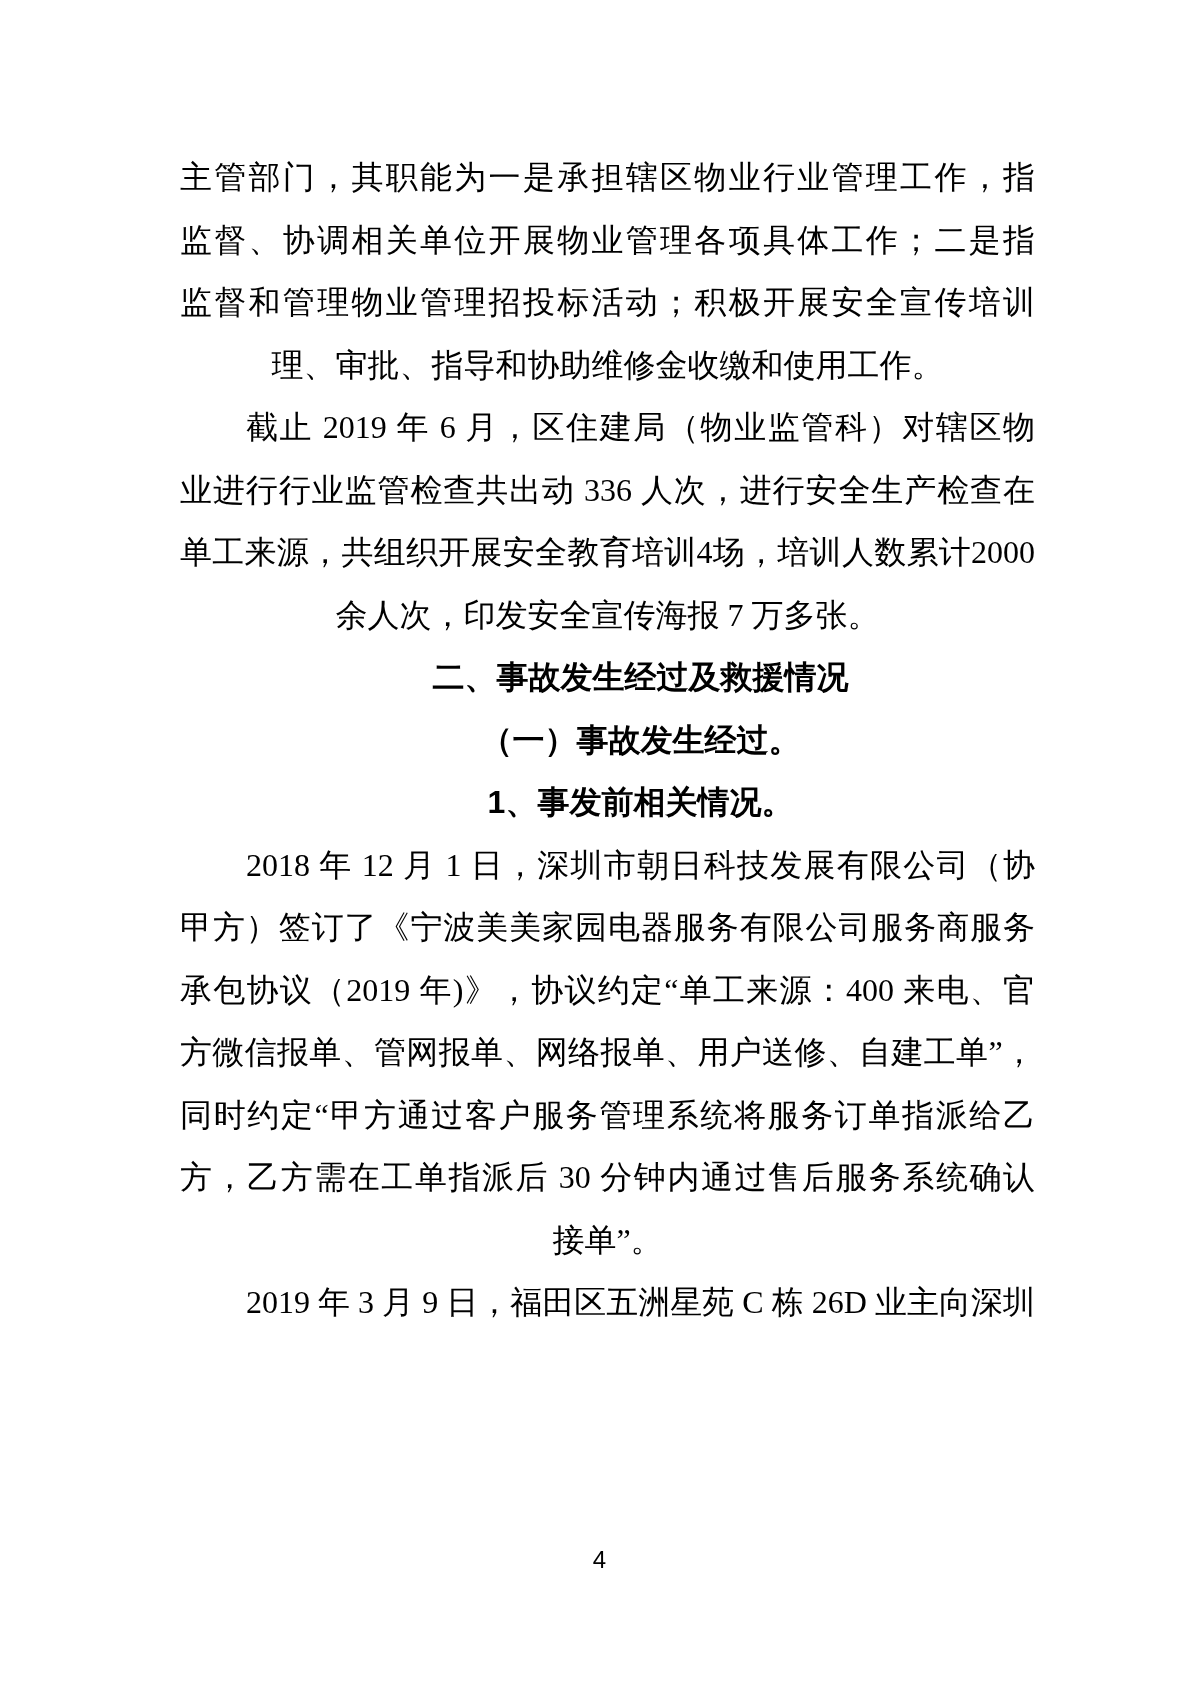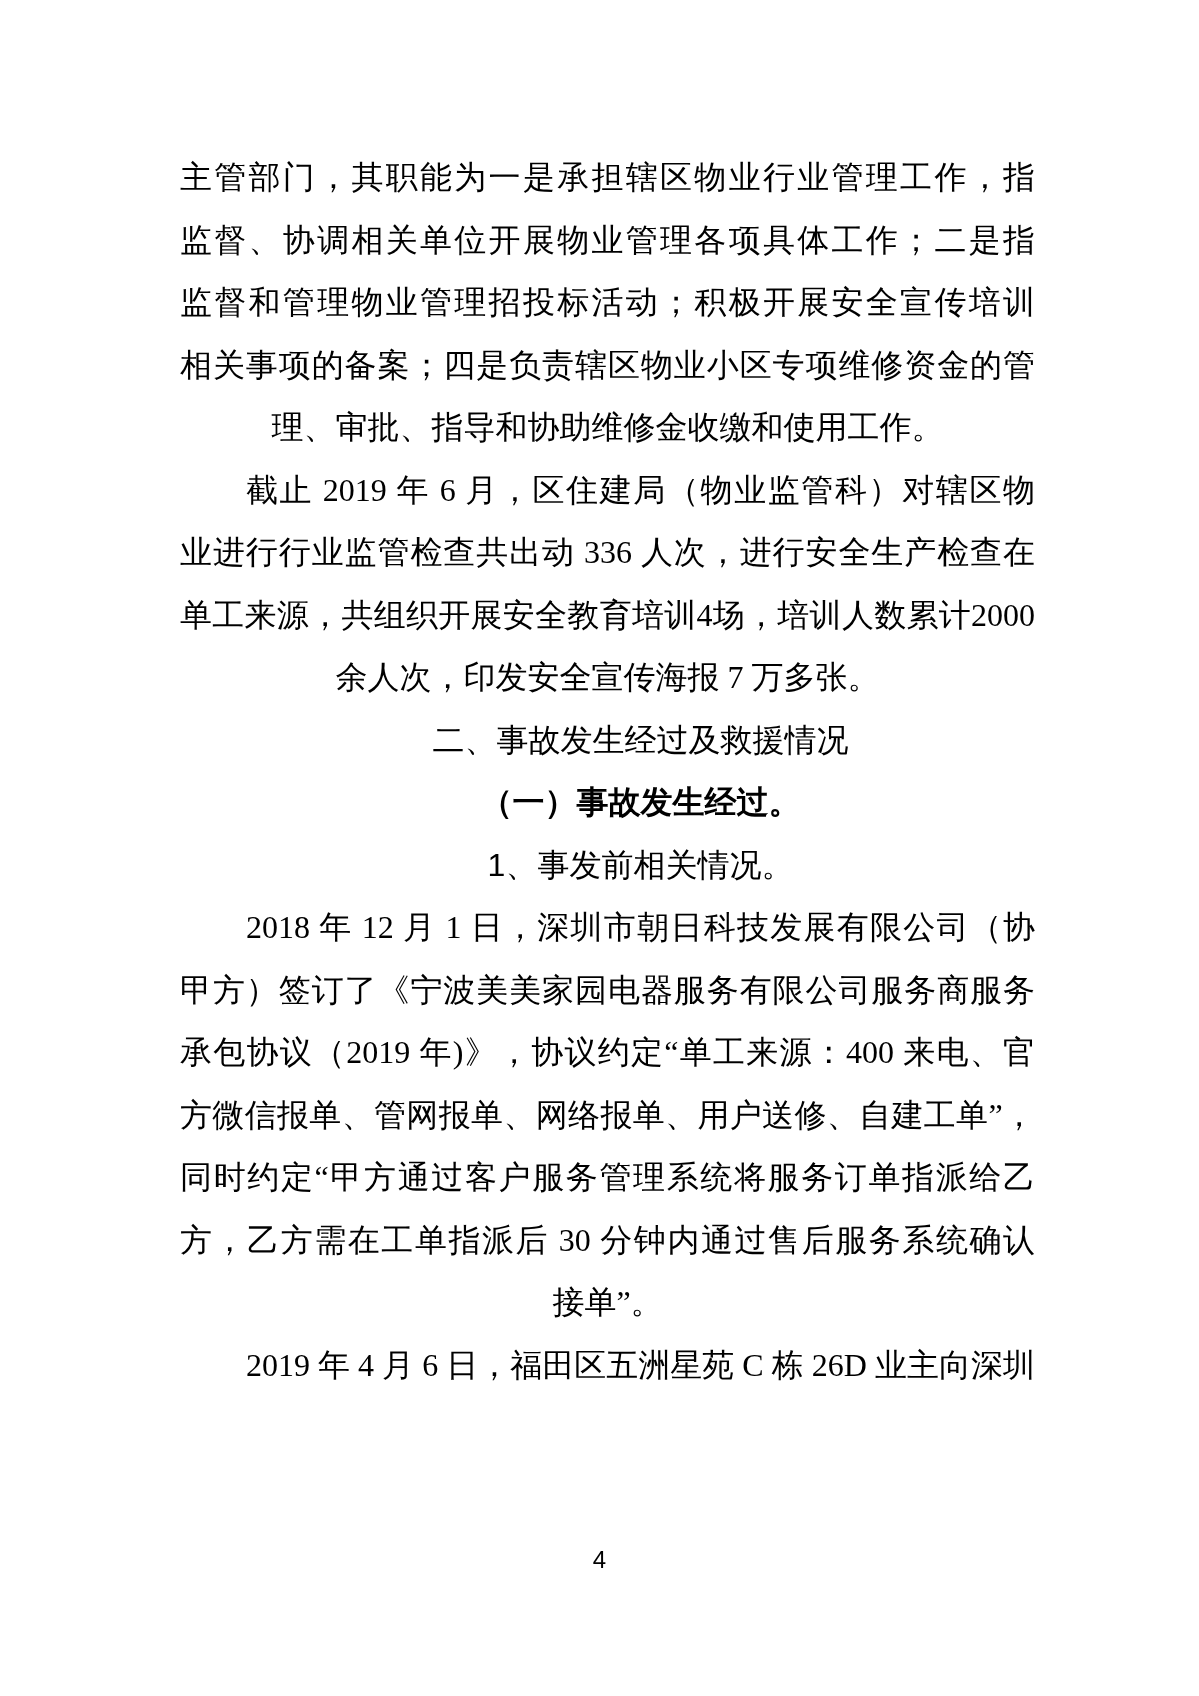--- a/index.html
+++ b/index.html
@@ -33,21 +33,21 @@
   }
   .line.fill {
     text-align: justify;
     text-align-last: justify;
   }
   .line.indent {
     padding-left: 66px;
   }
   .line.heading-level1,
   .line.heading-level3 {
-    font-weight: normal;
+    font-weight: bold;
     font-family: "Liberation Sans", "DejaVu Sans", sans-serif;
   }
   .line.heading-level2 {
     font-weight: bold;
     font-family: "Liberation Serif", "DejaVu Serif", serif;
   }
   .page-footer {
     position: absolute;
     left: 0;
     top: 1540px;
@@ -63,34 +63,33 @@
   }
 </style>
 </head>
 <body>
 
 <div class="page">
   <main class="doc-body" id="doc-body">
       <div class="line body fill">主管部门，其职能为一是承担辖区物业行业管理工作，指导、</div>
       <div class="line body fill">监督、协调相关单位开展物业管理各项具体工作；二是指导、</div>
       <div class="line body fill">监督和管理物业管理招投标活动；积极开展安全宣传培训</div>
-      <div class="line body fill">相关事项的备案；四是负责辖区物业小区专项维修资金的管</div>
       <div class="line body">理、审批、指导和协助维修金收缴和使用工作。</div>
       <div class="line body fill indent">截止 2019 年 6 月，区住建局（物业监管科）对辖区物</div>
       <div class="line body fill">业进行行业监管检查共出动 336 人次，进行安全生产检查在</div>
       <div class="line body fill">单工来源，共组织开展安全教育培训4场，培训人数累计2000</div>
       <div class="line body">余人次，印发安全宣传海报 7 万多张。</div>
       <div class="line heading-level1 indent">二、事故发生经过及救援情况</div>
       <div class="line heading-level2 indent">（一）事故发生经过。</div>
       <div class="line heading-level3 indent">1、事发前相关情况。</div>
       <div class="line body fill indent">2018 年 12 月 1 日，深圳市朝日科技发展有限公司（协</div>
       <div class="line body fill">甲方）签订了《宁波美美家园电器服务有限公司服务商服务</div>
       <div class="line body fill">承包协议（2019 年)》，协议约定“单工来源：400 来电、官</div>
       <div class="line body fill">方微信报单、管网报单、网络报单、用户送修、自建工单”，</div>
       <div class="line body fill">同时约定“甲方通过客户服务管理系统将服务订单指派给乙</div>
       <div class="line body fill">方，乙方需在工单指派后 30 分钟内通过售后服务系统确认</div>
       <div class="line body">接单”。</div>
-      <div class="line body fill indent">2019 年 4 月 6 日，福田区五洲星苑 C 栋 26D 业主向深圳</div>
+      <div class="line body fill indent">2019 年 3 月 9 日，福田区五洲星苑 C 栋 26D 业主向深圳</div>
     </main>
   <footer class="page-footer">
     <span class="page-number">4</span>
   </footer>
 </div>
 
 </body></html>

